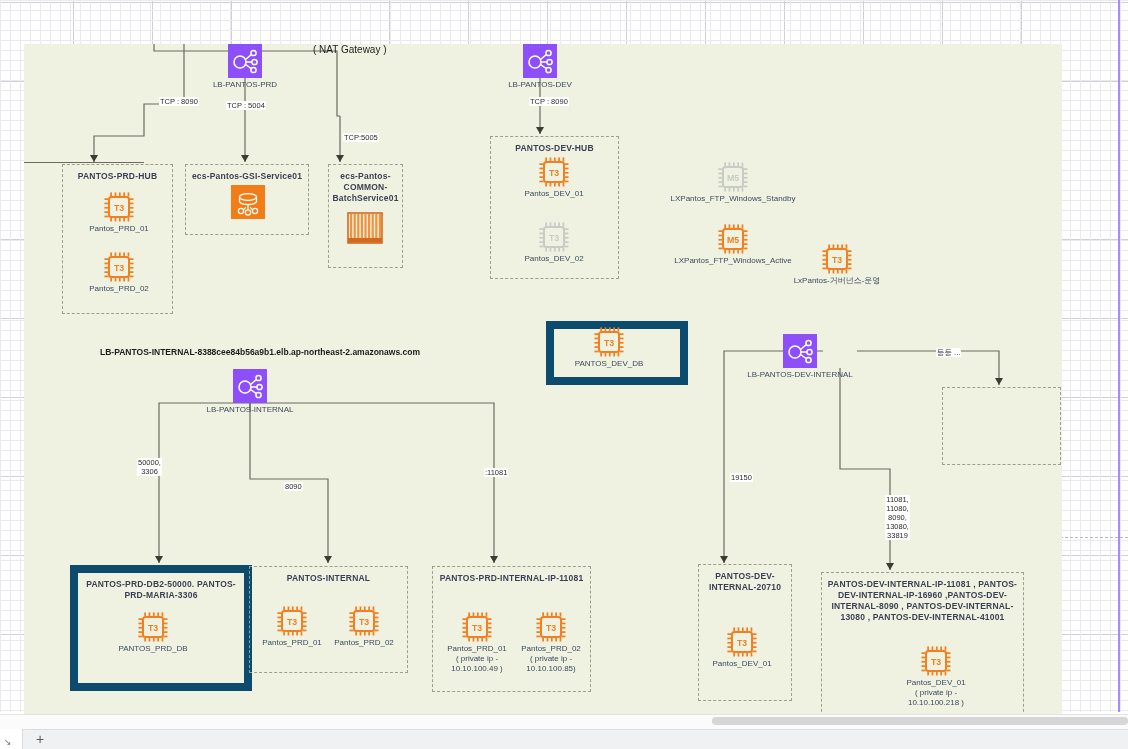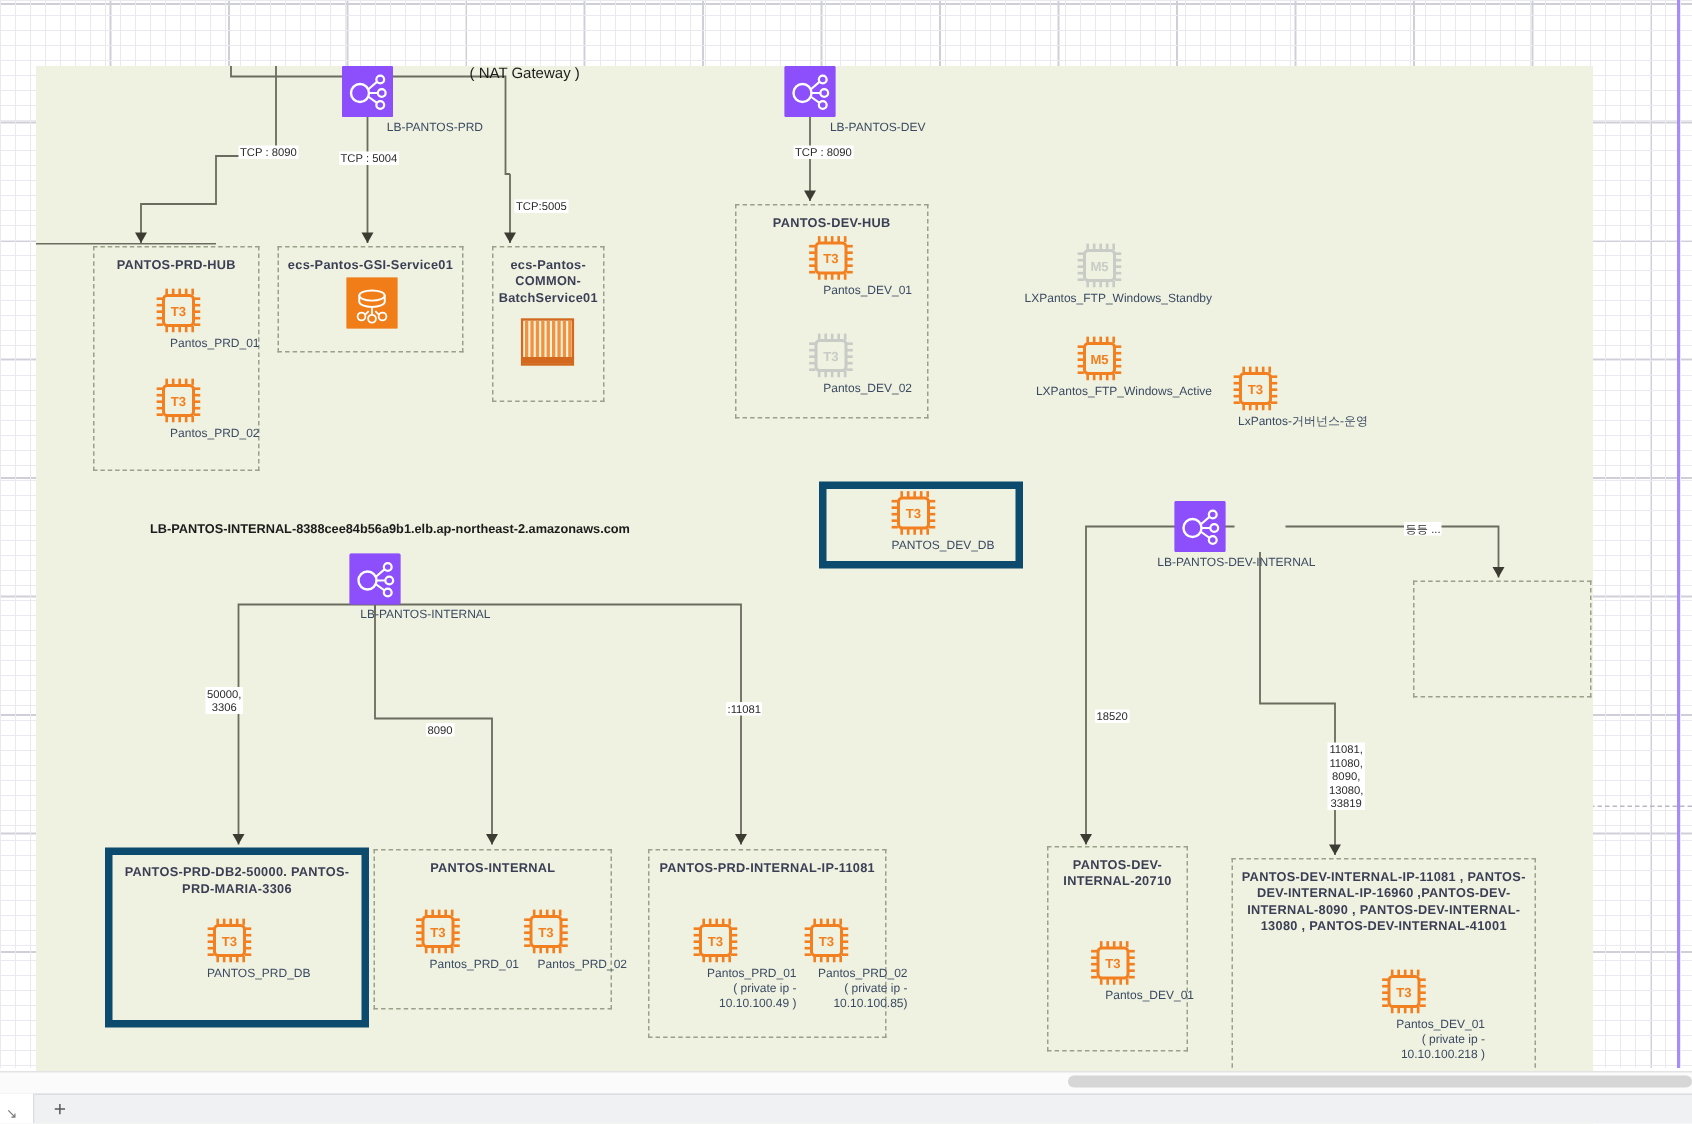--- a/index.html
+++ b/index.html
@@ -34,28 +34,28 @@
     margin-top:44px;
   }
   
   #in-edge{position:absolute;left:0;top:118px;width:120px;height:0;border-top:1px solid #6b6b5e;}
 
   
   .node{position:absolute;}
   .grp{
     position:absolute;border:1px dashed #9aa08c;background:transparent;
   }
-  .grp.hl{border:5px solid #0c4a6e;}
+  .grp.hl{border:8px solid #0c4a6e;}
   .grp-title{
     position:absolute;left:0;right:0;top:6px;text-align:center;
     font-size:8.5px;font-weight:bold;color:#3b3f55;letter-spacing:.2px;line-height:11px;
   }
 
   .lbl{
-    position:absolute;text-align:right;font-size:8px;color:#3b4a63;line-height:10px;
+    position:absolute;text-align:center;font-size:8px;color:#3b4a63;line-height:10px;
     white-space:pre;
   }
   .edge-lbl{
     position:absolute;font-size:7.5px;color:#2b2b2b;background:#ffffff;
     padding:0 1px;line-height:9px;white-space:pre;text-align:center;
   }
   .caption{
     position:absolute;font-size:8.5px;font-weight:bold;color:#1c1c1c;white-space:nowrap;
   }
   .free-text{position:absolute;font-size:10px;color:#1c1c1c;white-space:nowrap;}
@@ -637,21 +637,21 @@
       </div>
         <div class="edge-lbl" style="left:135px;top:53px">TCP : 8090</div>
         <div class="edge-lbl" style="left:202px;top:57px">TCP : 5004</div>
         <div class="edge-lbl" style="left:319px;top:89px">TCP:5005</div>
         <div class="edge-lbl" style="left:505px;top:53px">TCP : 8090</div>
         <div class="edge-lbl" style="left:912px;top:304px">등등 ...</div>
         <div class="edge-lbl" style="left:113px;top:414px">50000,
 3306</div>
         <div class="edge-lbl" style="left:260px;top:438px">8090</div>
         <div class="edge-lbl" style="left:460px;top:424px">:11081</div>
-        <div class="edge-lbl" style="left:706px;top:429px">18520</div>
+        <div class="edge-lbl" style="left:706px;top:429px">19150</div>
         <div class="edge-lbl" style="left:861px;top:451px">11081,
 11080,
 8090,
 13080,
 33819</div>
       </div>
   </div>
 
   <div id="hscroll-track"></div>
   <div id="hscroll-thumb"></div>

